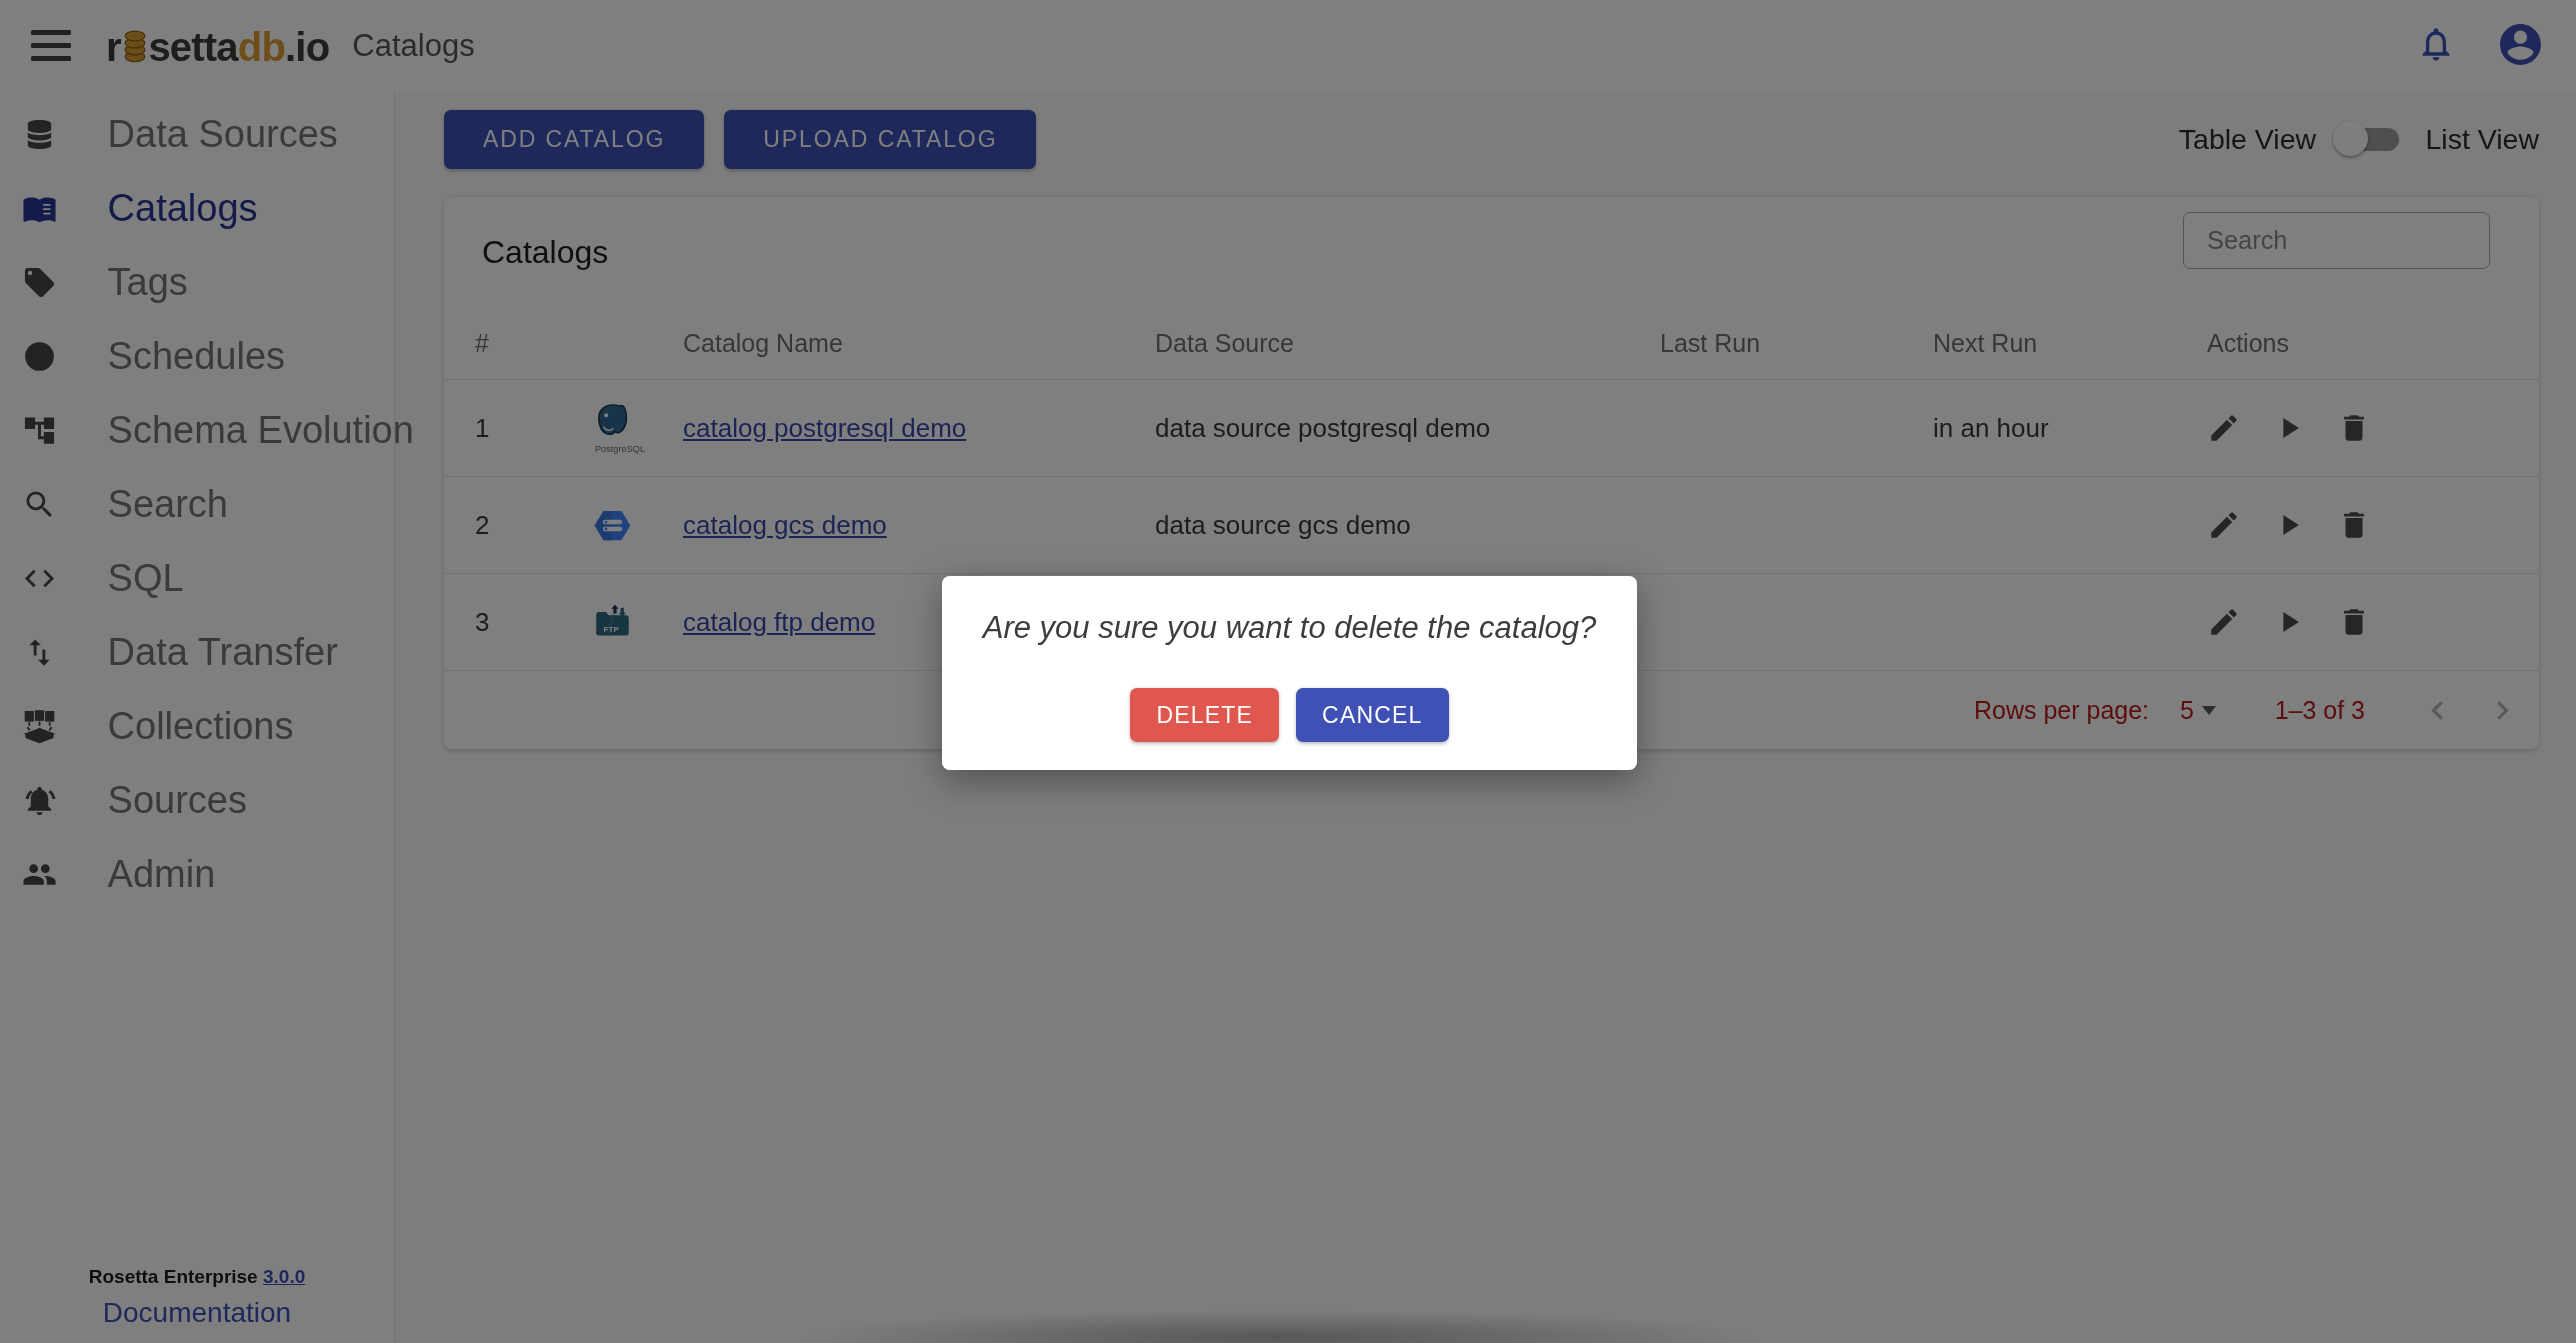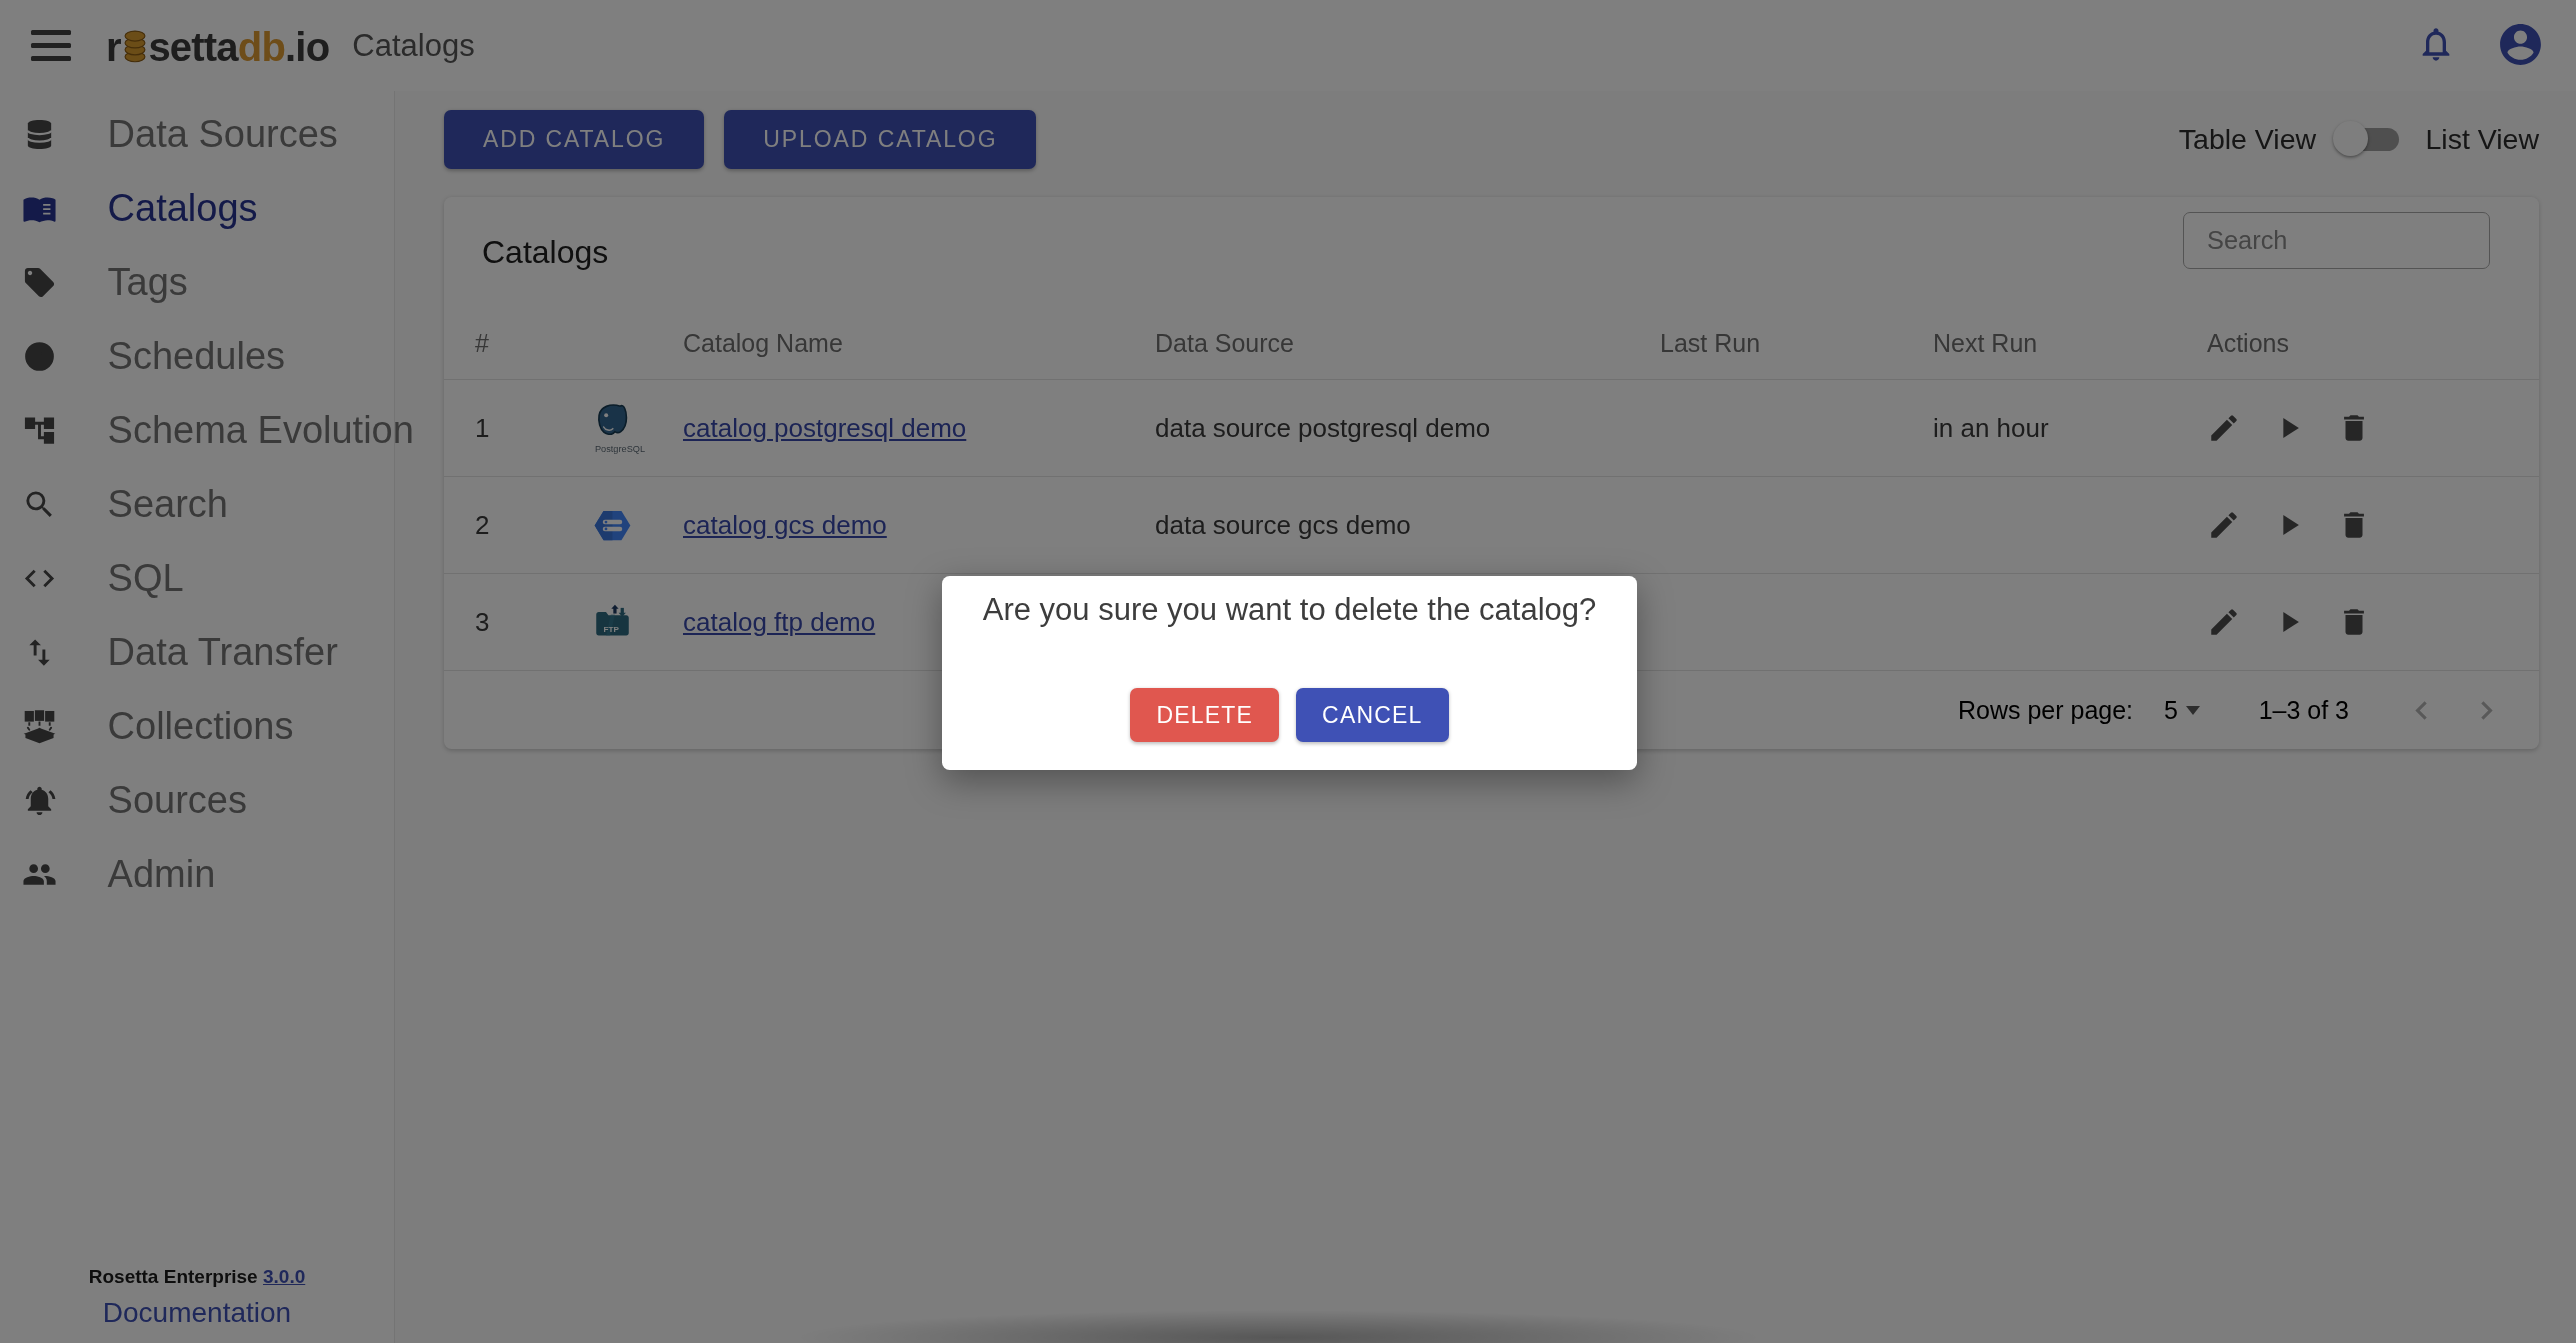--- a/index.html
+++ b/index.html
@@ -63,39 +63,39 @@
   .tbody { position:absolute; top:183px; left:0; width:100%; }
   .trow { height:97px; border-bottom:0.8px solid #e3e3e3; }
   .td { font-size:26px; color:#3a3a3a; }
   .cat-link { font-size:26px; color:#3949ab; text-decoration:underline; cursor:pointer; }
   .row-icon { width:74px; display:flex; flex-direction:column; align-items:center; justify-content:center; }
   .pg-caption { font-size:9.2px; color:#5d6b76; margin-top:1.5px; letter-spacing:0;margin-left:16px; }
   .actions-cell { display:flex; align-items:center; gap:31px; }
   .action-btn { width:34px; height:34px; color:#4d4d4d; cursor:pointer; background:none; border:none; padding:0; }
   .action-btn svg { width:34px; height:34px; fill:currentColor; }
 
-  .tfoot { position:absolute; bottom:0; left:0; width:100%; height:77px; display:flex; align-items:center;
-           justify-content:flex-end; padding-right:34px; font-size:25px; color:#000000; }
+  .tfoot { position:absolute; bottom:0; left:16px; width:100%; height:77px; display:flex; align-items:center;
+           justify-content:flex-end; padding-right:34px; font-size:25px; color:#b91c1c; }
   .rpp-label { margin-right:31px; }
   .rpp-select { display:flex; align-items:center; gap:7.7px; cursor:pointer; margin-right:59px; }
   .rpp-select .caret { width:0; height:0; border-left:7.7px solid transparent; border-right:7.7px solid transparent; border-top:9.2px solid #5a5a5a; }
   .range { margin-right:54px; }
   .pager-btn { width:37px; height:37px; border:none; background:none; color:rgba(0,0,0,0.30); cursor:default; padding:0; }
   .pager-btn svg { width:37px; height:37px; fill:currentColor; }
   .pager-btn.next { margin-left:28px; }
 
   
   .bottom-shadow { position:absolute; left:793px; bottom:-21.6px; width:971px; height:55px; border-radius:50%;
                    background:radial-gradient(ellipse at center, rgba(0,0,0,0.30) 0%, rgba(0,0,0,0) 70%); }
 
   
   .overlay { position:absolute; inset:0; background:rgba(0,0,0,0.5); z-index:50; }
   .dialog { position:absolute; left:942px; top:576px; width:695px; height:194px; background:#ffffff;
             border-radius:7.7px; box-shadow:0 10.8px 35px rgba(0,0,0,0.35); z-index:60; }
-  .dialog-message { margin-top:16px; text-align:center; font-size:31px; color:#3d3d3d; white-space:nowrap; }
+  .dialog-message { margin-top:34px; text-align:center; font-size:31px; color:#3d3d3d; white-space:nowrap;font-style:italic; }
   .dialog-actions { position:absolute; bottom:28px; width:100%; display:flex; justify-content:center; gap:17px;border-radius:13px; }
   .dlg-btn { height:54px; border:none; border-radius:7px; color:#fff; font-family:"Liberation Sans",sans-serif;
              font-size:23px; letter-spacing:1.2px; font-weight:500; padding:0 26px; cursor:pointer;
              box-shadow:0 1.5px 3.9px rgba(0,0,0,0.25); }
   .dlg-delete { background:#e0574f; }
   .dlg-cancel { background:#3f51b5; }
 </style>
 </head>
 <body>
 

